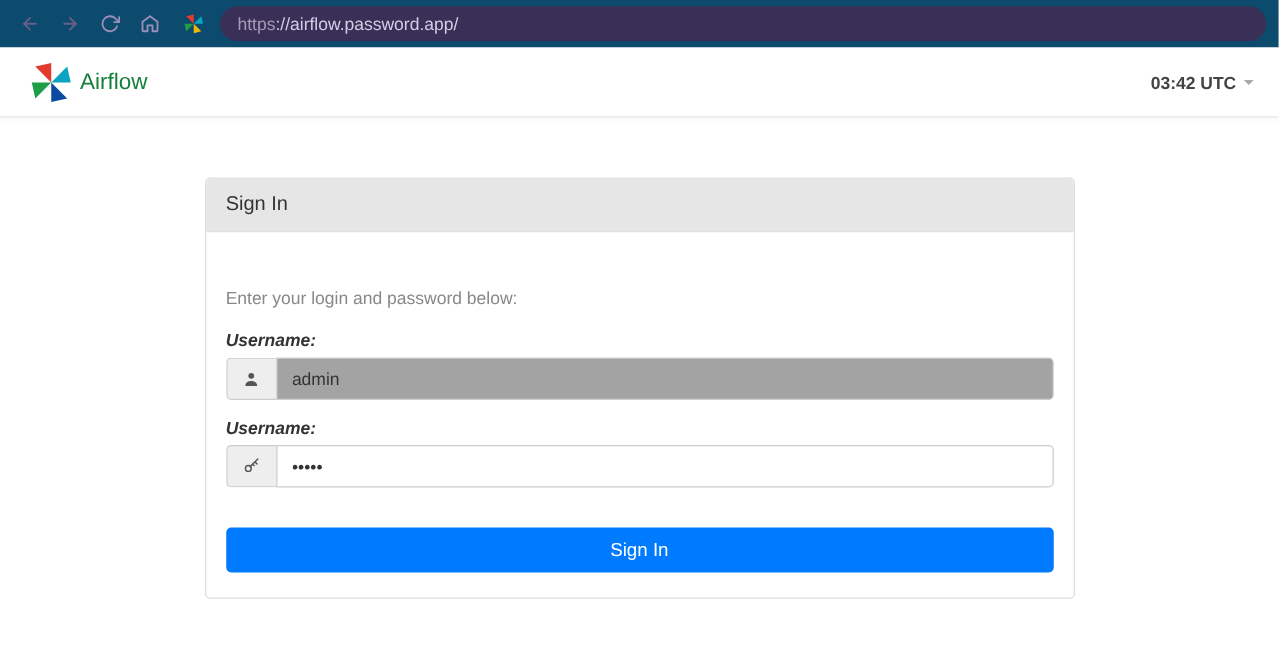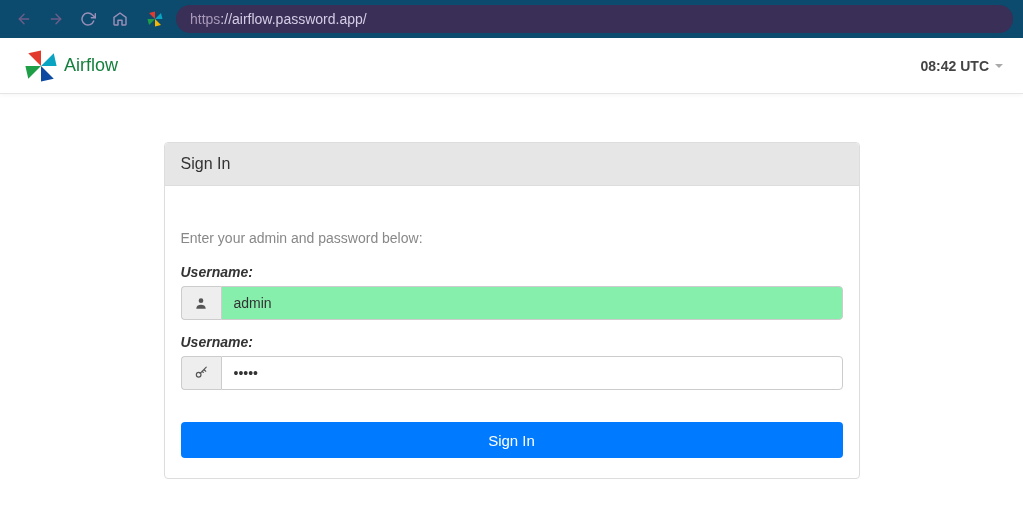--- a/index.html
+++ b/index.html
@@ -140,21 +140,21 @@
       flex: 1;
       height: 34px;
       border: 1px solid #ccc;
       border-radius: 0 4px 4px 0;
       padding: 0 12px;
       font-size: 14px;
       color: #333;
       outline: none;
     }
     .text-input.autofill {
-      background: #86efac;
+      background: #a3a3a3;
     }
     .submit-btn {
       width: 100%;
       height: 36px;
       background: #007bff;
       border: none;
       border-radius: 4px;
       color: #fff;
       font-size: 15px;
       margin-top: 18px;
@@ -208,30 +208,30 @@
   <div class="brand">
     <svg class="pinwheel-lg" viewBox="0 0 48 48">
       <path d="M24 24 L6 6 L24 2 Z" fill="#e23b2e"></path>
       <path d="M24 24 L42 6 L46 24 Z" fill="#0aa3c2"></path>
       <path d="M24 24 L42 42 L24 46 Z" fill="#0b4aa0"></path>
       <path d="M24 24 L6 42 L2 24 Z" fill="#1f9e48"></path>
     </svg>
     <span class="brand-name">Airflow</span>
   </div>
   <div class="clock">
-    <span>08:42 UTC</span>
+    <span>03:42 UTC</span>
     <span class="caret-down"></span>
   </div>
 </div>
 
 <div class="main">
   <div class="panel">
     <div class="panel-header">Sign In</div>
     <div class="panel-body">
-      <div class="instruction">Enter your admin and password below:</div>
+      <div class="instruction">Enter your login and password below:</div>
 
       <div class="form-group">
         <label class="form-label">Username:</label>
         <div class="input-row">
           <div class="addon">
             <svg viewBox="0 0 24 24" fill="currentColor">
                 <circle cx="12" cy="8" r="4"></circle>
                 <path d="M4 21c0-4 4-6 8-6s8 2 8 6v1H4z"></path>
               </svg>
           </div>

